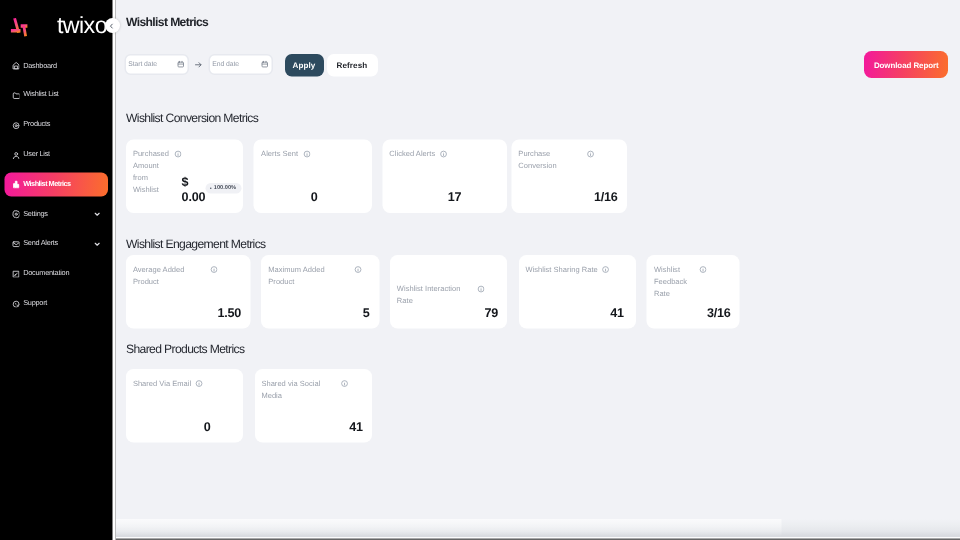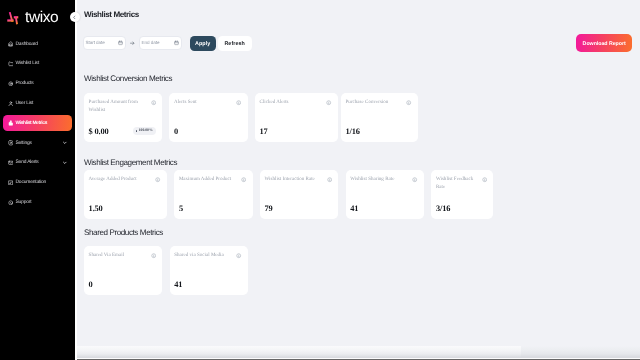--- a/index.html
+++ b/index.html
@@ -2,21 +2,21 @@
 <html><head>
 <meta charset="utf-8">
 <style>
   * { box-sizing: border-box; margin:0; padding:0; }
   html,body { width:640px; height:360px; overflow:hidden; }
   body { font-family:"Liberation Sans", sans-serif; background:#f1f2f6; -webkit-font-smoothing:antialiased; text-rendering:geometricPrecision; }
   .app { display:flex; width:640px; height:360px; position:relative; }
 
   
   .sidebar { width:77px; background:#000000; height:360px; flex:0 0 77px; position:relative; z-index:5; border-right:2px solid #ffffff;}
-  .logo { display:flex; align-items:flex-start; gap:4px; padding:10px 0 0 6px; }
+  .logo { display:flex; align-items:flex-start; gap:17px; padding:10px 0 0 6px; }
   .logo-mark { width:15px; height:16.5px; display:block; margin-left:0px; margin-top:-1px;}
   .logo-text { color:#fff; font-size:15.5px; font-weight:400; letter-spacing:-0.4px; line-height:1; }
   .nav { position:absolute; top:36.2px; left:0; right:0; padding:0 2.6px; }
   .nav-item { display:flex; align-items:center; height:15.8px; padding:0 5px; margin-bottom:4px; color:#dcdce1; font-size:4.9px; letter-spacing:-0.17px; border-radius:4.5px; position:relative;}
   .nav-item .ic { width:5.6px; height:5.6px; margin-right:2.3px; flex:0 0 5.6px; display:flex; align-items:center; justify-content:center;}
   .nav-item .ic svg { width:5.6px; height:5.6px; display:block;}
   .nav-item.active { background:linear-gradient(95deg,#f3199c 0%, #f53e64 48%, #fb6e2c 100%); color:#fff; font-weight:700; letter-spacing:-0.35px;}
   .nav-item .chev { margin-left:auto; width:5.6px; height:5.6px; margin-right:-0.6px;}
   .nav-label { letter-spacing:inherit; white-space:nowrap; }
 
@@ -34,21 +34,21 @@
   .arrow { margin:0 3.4px 0 3.4px; width:6.4px; height:6.4px; color:#3d4654;}
   .btn { height:15px; border-radius:4.5px; display:flex; align-items:center; justify-content:center; font-size:5.4px; font-weight:700; padding-top:1px;}
   .btn-apply { background:#2d4a5e; color:#fff; width:26px; margin-left:7.7px; letter-spacing:0.05px;}
   .btn-refresh { background:#fff; color:#1e2127; width:34.2px; margin-left:1.9px; letter-spacing:0.05px;}
   .btn-download { margin-left:auto; height:17.8px; width:56.3px; padding-top:1.2px; border-radius:5px; background:linear-gradient(95deg,#f3199c 0%, #f53e64 45%, #fb6e2c 100%); color:#fff; font-size:5.3px; font-weight:700; display:flex; align-items:center; justify-content:center; letter-spacing:-0.05px;}
 
   .content { padding:0 8px 0 8px; }
   .section { margin-top:0; }
   .section-title { font-size:8.1px; font-weight:400; color:#252830; letter-spacing:-0.42px; line-height:1; }
   .row { display:flex; }
-  .card { background:#fff; border-radius:5px; height:48.5px; padding:6px 6.3px 0 4.6px; position:relative; display:flex; flex-direction:column;font-family:Liberation Serif, serif;}
+  .card { background:#fff; border-radius:5px; height:48.5px; padding:6px 6.3px 0 4.6px; position:relative; display:flex; }
   .card-head { display:flex; align-items:flex-start; }
   .card-label { font-size:5.0px; color:#9aa0ab; line-height:1.62; flex:1; padding-right:3px; letter-spacing:0.02px;}
   .info-ic { width:5.4px; height:5.4px; flex:0 0 5.4px; margin-top:1.2px;}
   .card-foot { margin-top:auto; display:flex; align-items:center; padding-bottom:6px;}
   .card-value { font-size:8.4px; font-weight:700; color:#14171c; letter-spacing:-0.15px;}
   .badge { margin-left:auto; background:#f0f1f5; color:#474d59; border-radius:8px; height:7.2px; padding:0 3.2px; font-size:3.75px; font-weight:700; display:flex; align-items:center; gap:1.3px; line-height:1;}
   .badge .dot { width:1.3px;height:1.3px;border-radius:50%;background:#4a5160;display:block;flex:0 0 1.3px;}
 
   .hscroll { position:absolute; left:0; bottom:0; width:564px; height:14px; background:linear-gradient(180deg,#f1f2f6 0px, #eceef1 4px, #e5e7eb 8px, #d9dbe0 11px);}
   .hscroll .thumb { position:absolute; left:0; top:0; height:11px; width:444px; background:linear-gradient(180deg,rgba(255,255,255,0.65) 0%, rgba(255,255,255,0.05) 100%);}
@@ -285,21 +285,21 @@
                 <svg class="info-ic" viewBox="0 0 24 24" fill="none" stroke="#9ba3b0" stroke-width="2.4">
                   <circle cx="12" cy="12" r="8.6"></circle>
                   <path d="M12 11.2v5.2" stroke-linecap="round"></path>
                   <circle cx="12" cy="7.6" r="0.9" fill="#9ba3b0" stroke="none"></circle>
                 </svg>
               </div>
               <div class="card-foot">
                 <div class="card-value">5</div>
               </div>
             </div>
-            <div class="card" style="width: 78.4px; margin-right: 7.3px;">
+            <div class="card" style="width: 78.4px; margin-right: 7.3px; align-items: center;">
               <div class="card-head">
                 <div class="card-label">Wishlist Interaction Rate</div>
                 <svg class="info-ic" viewBox="0 0 24 24" fill="none" stroke="#9ba3b0" stroke-width="2.4">
                   <circle cx="12" cy="12" r="8.6"></circle>
                   <path d="M12 11.2v5.2" stroke-linecap="round"></path>
                   <circle cx="12" cy="7.6" r="0.9" fill="#9ba3b0" stroke="none"></circle>
                 </svg>
               </div>
               <div class="card-foot">
                 <div class="card-value">79</div>

